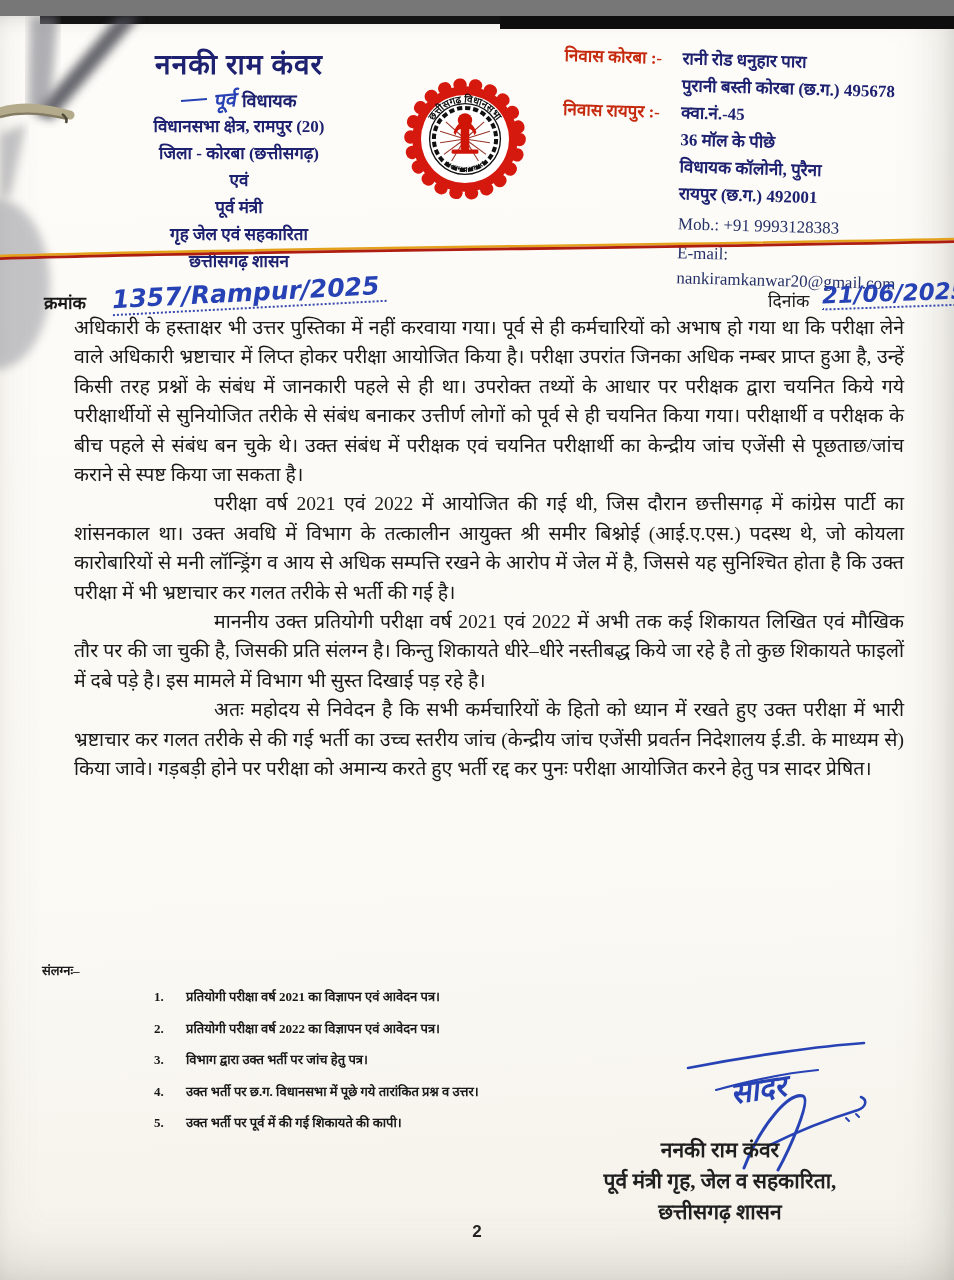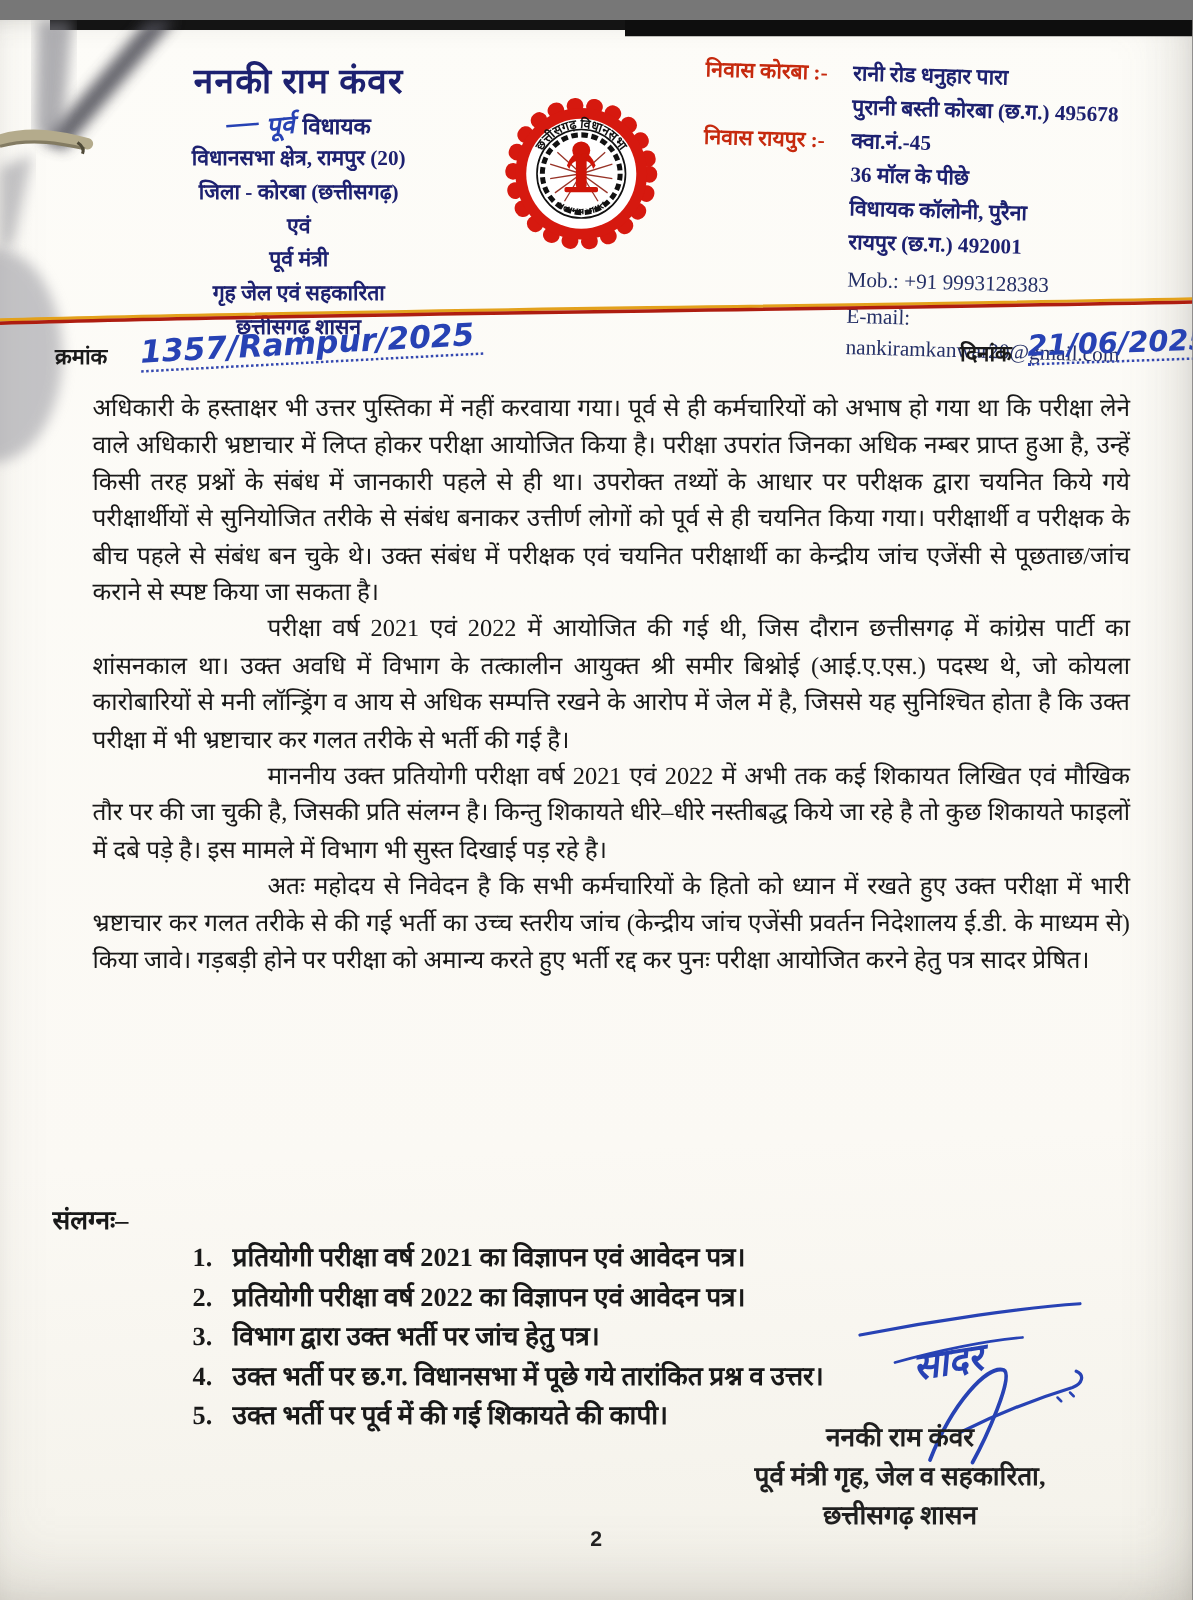--- a/index.html
+++ b/index.html
@@ -25,32 +25,32 @@
   .lh-desig{font-size:18px;font-weight:bold;}
   .lh-lines div{font-size:17px;font-weight:bold;line-height:27px;}
   .lh-right{position:absolute;left:565px;top:26px;width:385px;transform:rotate(1.6deg);transform-origin:left top;}
   .res-row{display:grid;grid-template-columns:112px 1fr;column-gap:6px;}
   .res-label{color:#c62a0e;font-weight:bold;font-size:17px;line-height:27px;white-space:nowrap;}
   .res-lines div{color:#1d2170;font-weight:bold;font-size:17px;line-height:27px;}
   .contact{margin-left:118px;color:#253066;font-size:17px;line-height:25px;margin-top:4px;}
   
   .rule-svg{position:absolute;left:0;top:218px;width:954px;height:34px;}
   
-  .ref-row{position:absolute;left:0;top:246px;width:796px;height:42px;font-size:17.5px;color:#1a1a1a;}
+  .ref-row{position:absolute;left:0;top:264px;width:796px;height:42px;font-size:17.5px;color:#1a1a1a;}
   .ref-label{position:absolute;left:44px;top:10px;font-weight:bold;}
   .ref-value{position:absolute;left:112px;top:-2px;font-size:25px;font-weight:bold;transform:rotate(-3deg);border-bottom:2px dotted #3448b0;padding:0 6px 0 0;}
-  .date-label{position:absolute;left:768px;top:8px;font-weight:bold;text-align:right;}
+  .date-label{position:absolute;left:768px;top:8px;font-weight:normal;text-align:right;}
   .date-value{position:absolute;left:822px;top:0px;font-size:23px;font-weight:bold;transform:rotate(-2deg);border-bottom:2px dotted #3448b0;}
   
   .letter-body{position:absolute;left:74px;top:297px;width:830px;color:#191919;
     font-size:19.5px;font-weight:normal;line-height:29.4px;text-align:justify;}
   .letter-body p{margin:0;text-indent:140px;}
   .letter-body p:first-child{text-indent:0;}
   
-  .encl{position:absolute;left:42px;top:945px;width:860px;color:#191919;font-size:21px;font-weight:bold;}
+  .encl{position:absolute;left:42px;top:945px;width:860px;color:#191919;font-size:13px;font-weight:bold;}
   .encl-label{margin-bottom:2px;}
   .encl-list{margin-left:112px;}
   .encl-item{display:flex;gap:8px;line-height:31.5px;}
   .encl-num{min-width:24px;}
   
   .sal-hand{position:absolute;left:730px;top:1052px;font-size:30px;font-weight:bold;transform:rotate(-9deg);color:#2742b4;}
   .sig-svg{position:absolute;left:660px;top:1018px;width:294px;height:162px;}
   .sig-block{position:absolute;left:545px;top:1118px;width:350px;text-align:center;color:#1f1f1f;}
   .sig-name{font-size:21px;font-weight:bold;line-height:32px;}
   .sig-line{font-size:21px;font-weight:bold;line-height:31px;}

